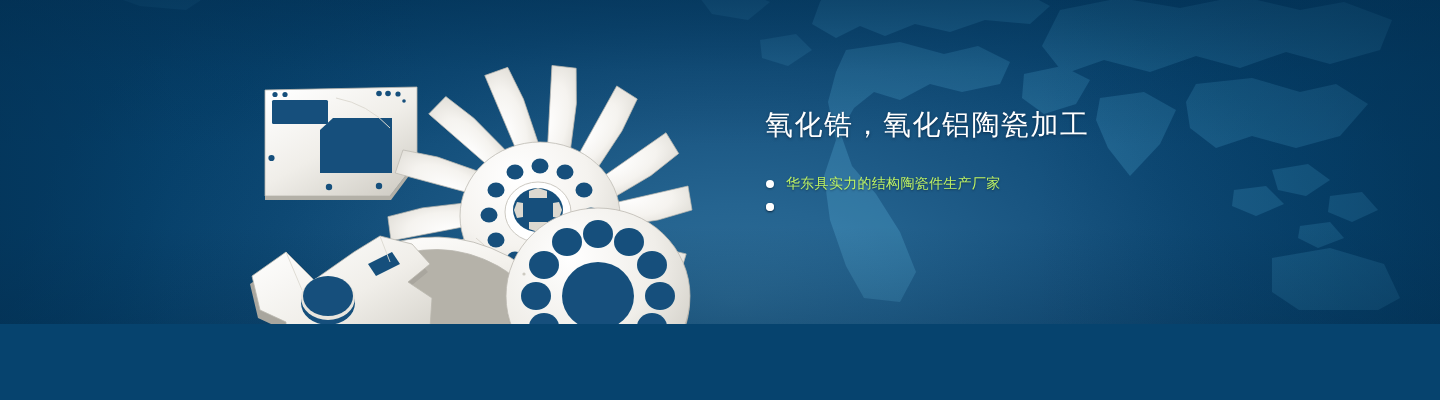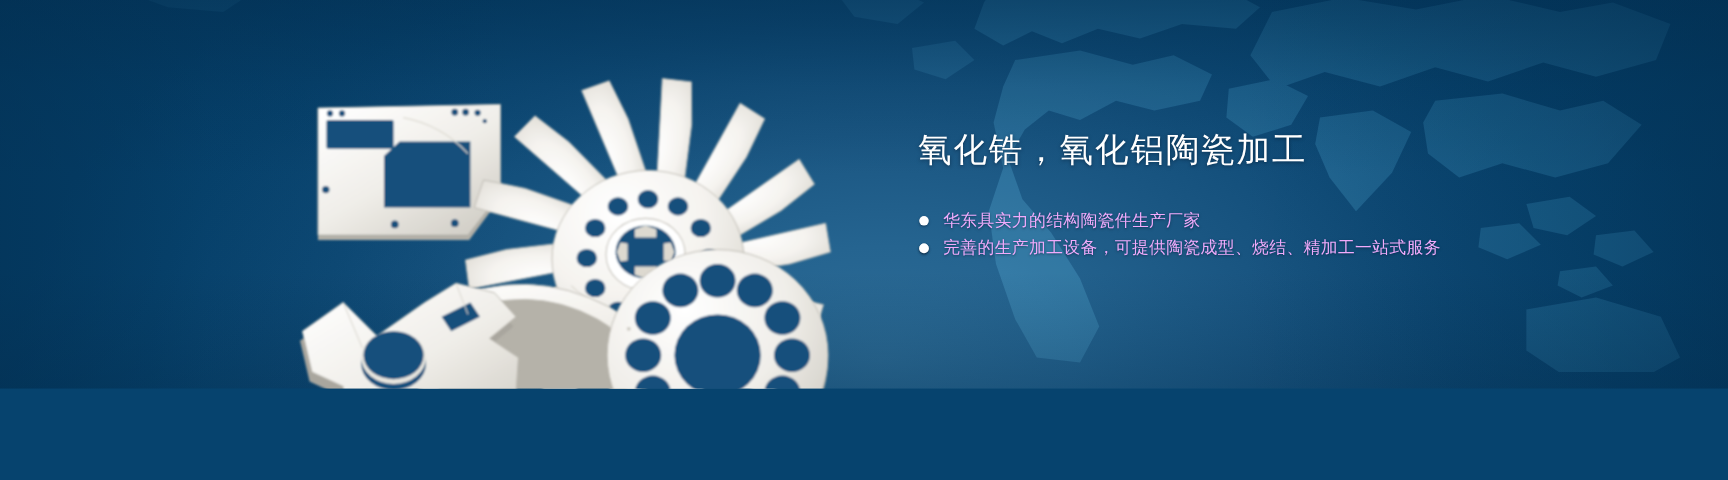--- a/index.html
+++ b/index.html
@@ -79,21 +79,21 @@
   }
   .bullets {
     list-style: none;
     margin: 0;
     padding: 0;
     margin-top: 30px;
   }
   .bullets li {
     position: relative;
     padding-left: 21px;
-    color: #f0abfc;
+    color: #bef264;
     font-size: 14px;
     line-height: 23px;
     letter-spacing: 0.3px;
     white-space: nowrap;
     text-shadow: 0 1px 2px rgba(0,18,36,0.5);
   }
   .dot {
     position: absolute;
     left: 1px;
     top: 8px;
@@ -359,18 +359,17 @@
     <ul class="bullets">
       <li>
         <span class="dot"></span>
         <span>华东具实力的结构陶瓷件生产厂家</span>
       </li>
       <li>
         <span class="dot"></span>
       </li>
       <li>
         <span class="dot"></span>
-        <span>完善的生产加工设备，可提供陶瓷成型、烧结、精加工一站式服务</span>
       </li>
     </ul>
   </div>
 
 </div>
 
 </body></html>

